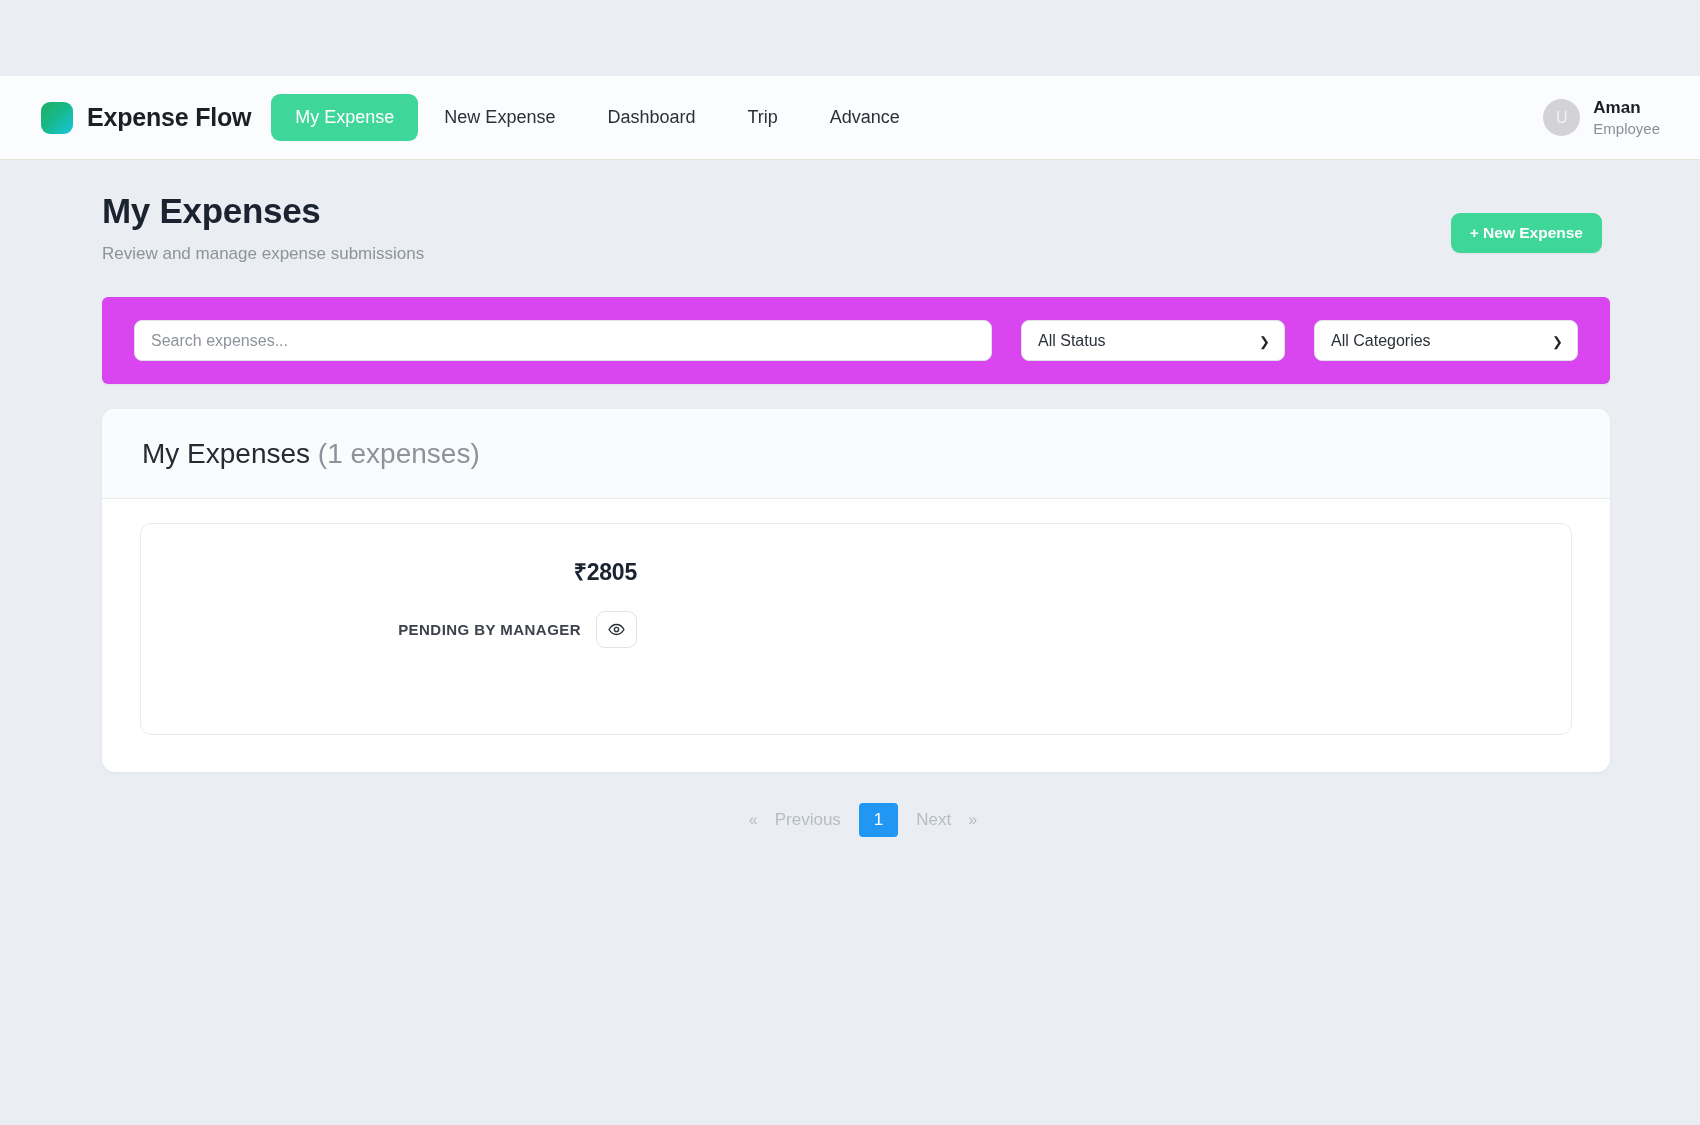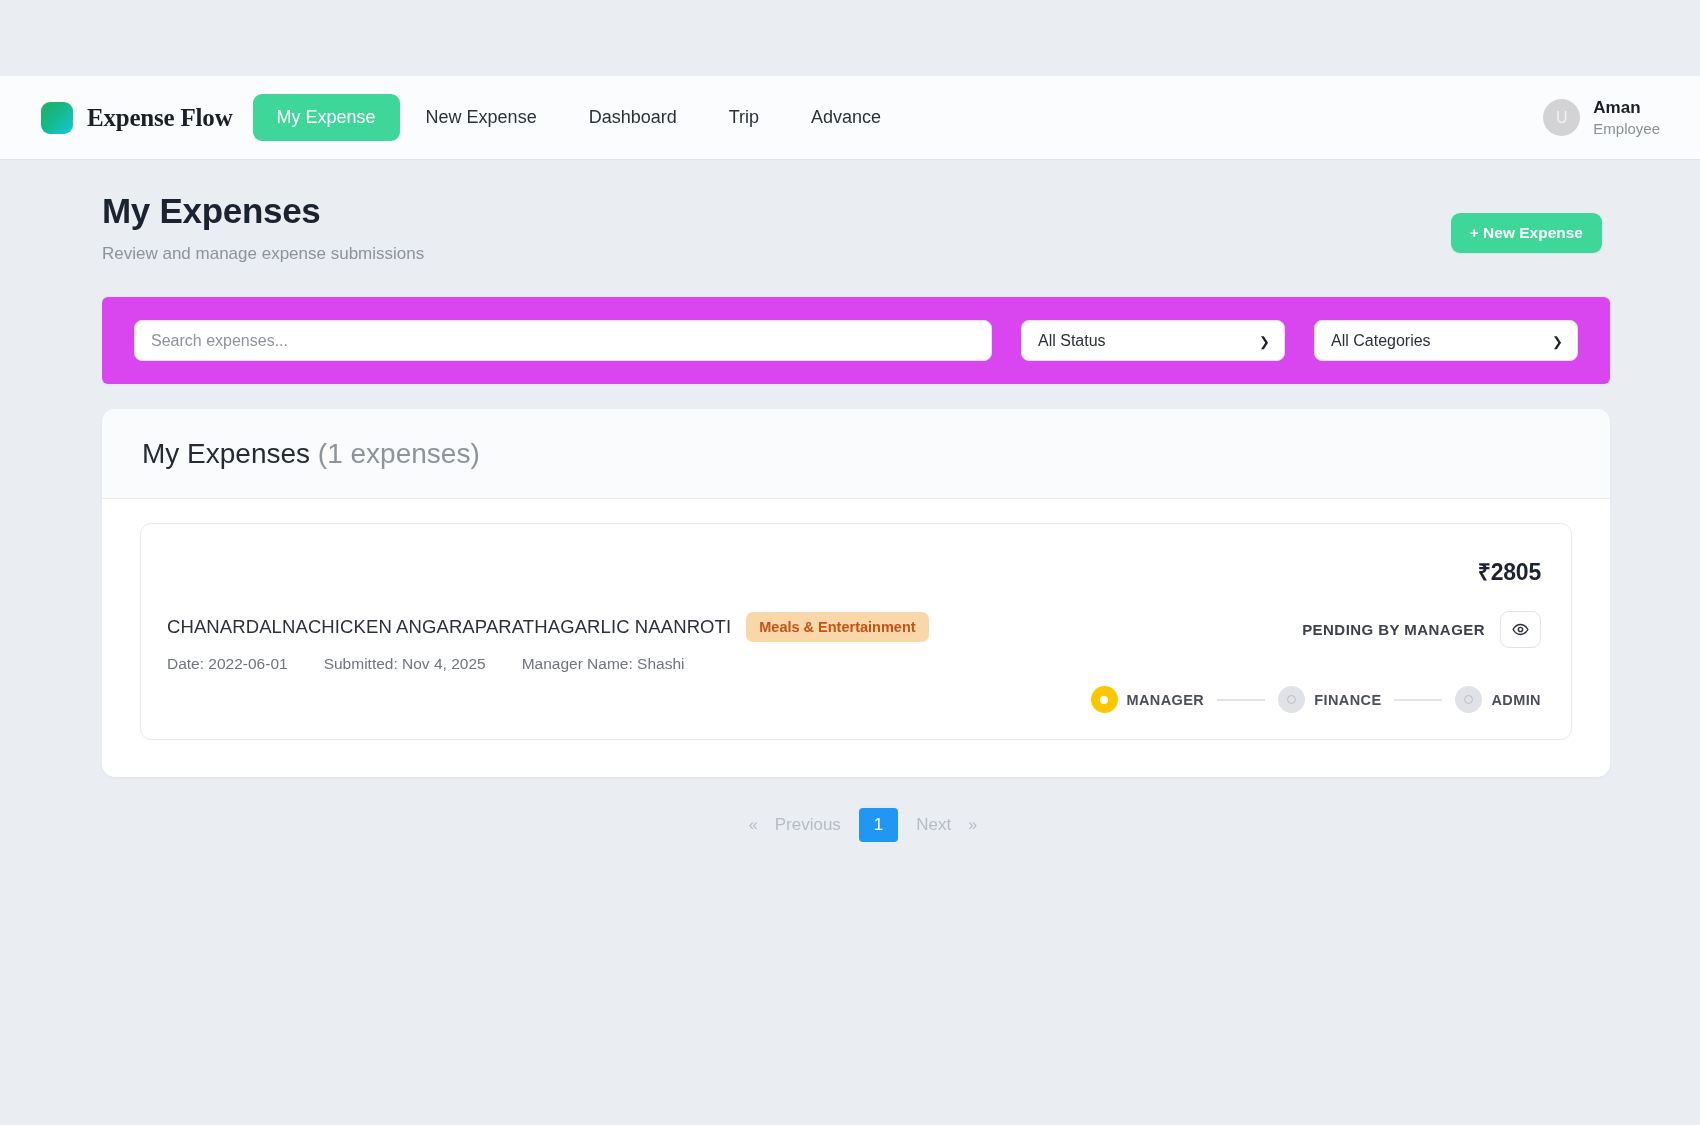--- a/index.html
+++ b/index.html
@@ -34,21 +34,20 @@
     display: flex;
     align-items: center;
     padding: 0 40px 0 41px;
     position: relative;
   }
   .brand {
     display: flex;
     align-items: center;
     gap: 14px;
     margin-right: 20px;
-    font-family: Liberation Serif, serif;
   }
   .brand-logo {
     width: 32px;
     height: 32px;
     border-radius: 9px;
     background: linear-gradient(135deg, #1fae62 0%, #16b98c 48%, #18c5e0 100%);
     flex: none;
   }
   .brand-name {
     font-size: 25px;
@@ -437,67 +436,34 @@
         <div class="list-card-title">
           <span>My Expenses</span>
           <span class="count">(1 expenses)</span>
         </div>
       </div>
 
       <div class="list-card-body">
 
         <div class="expense-row">
 
-          <div class="expense-left">
-            <div class="expense-title-line">
-              <span class="expense-title">CHANARDALNACHICKEN ANGARAPARATHAGARLIC NAANROTI</span>
-              <span class="category-badge">Meals &amp; Entertainment</span>
-            </div>
-            <div class="expense-meta">
-              <span>Date: 2022-06-01</span>
-              <span>Submitted: Nov 4, 2025</span>
-              <span>Manager Name: Shashi</span>
-            </div>
-          </div>
 
           <div class="expense-right">
             <div class="amount">₹2805</div>
 
             <div class="status-line">
               <span class="status-text">PENDING BY MANAGER</span>
               <button class="eye-btn">
                 <svg width="17" height="17" viewBox="0 0 24 24" fill="none">
                   <path d="M1.5 12S5.5 5 12 5s10.5 7 10.5 7-4 7-10.5 7S1.5 12 1.5 12Z" stroke="#2b3039" stroke-width="2"></path>
                   <circle cx="12" cy="12" r="3" stroke="#2b3039" stroke-width="2"></circle>
                 </svg>
               </button>
             </div>
 
-            <div class="workflow">
-              <div class="wf-step">
-                <span class="wf-dot active">
-                    <span class="inner"></span>
-                  </span>
-                <span class="wf-label">MANAGER</span>
-              </div>
-              <span class="wf-line"></span>
-              <div class="wf-step">
-                <span class="wf-dot idle">
-                    <span class="inner"></span>
-                  </span>
-                <span class="wf-label">FINANCE</span>
-              </div>
-              <span class="wf-line"></span>
-              <div class="wf-step">
-                <span class="wf-dot idle">
-                    <span class="inner"></span>
-                  </span>
-                <span class="wf-label">ADMIN</span>
-              </div>
-            </div>
           </div>
 
         </div>
       </div>
     </div>
 
     <div class="pagination">
       <span class="pg chev">«</span>
       <span class="pg">Previous</span>
       <span class="pg num">1</span>

